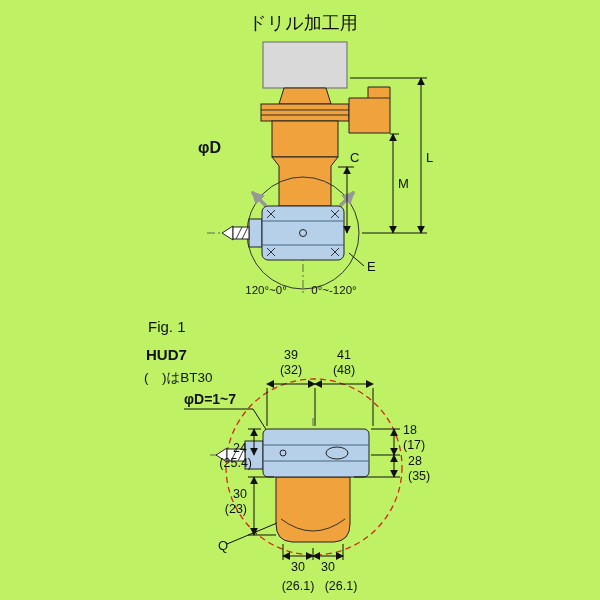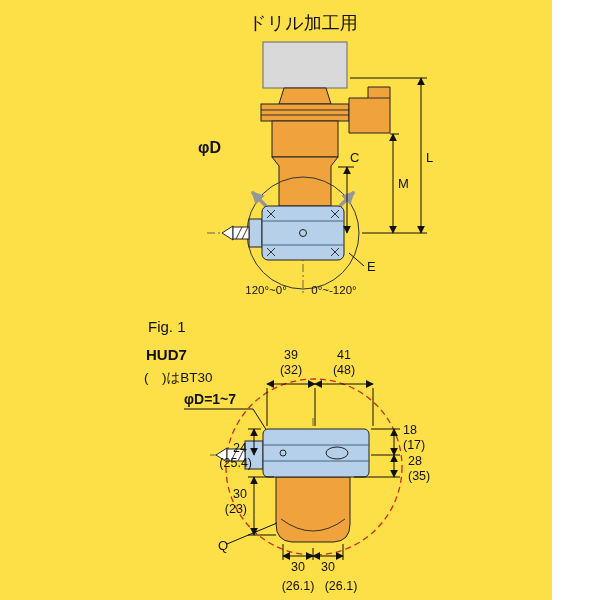--- a/index.html
+++ b/index.html
@@ -1,16 +1,16 @@
 <!DOCTYPE html>
 <html><head>
 <meta charset="utf-8">
 <style>
   html,body{margin:0;padding:0;background:#ffffff;}
-  #canvas{width:552px;height:600px;position:relative;background:#fde047;font-family:"Liberation Sans","DejaVu Sans",sans-serif;}
+  #canvas{width:600px;height:600px;position:relative;background:#bef264;font-family:"Liberation Sans","DejaVu Sans",sans-serif;}
   svg{display:block;}
   text{font-family:"Liberation Sans","DejaVu Sans",sans-serif;fill:#111;}
   .t-title{font-size:18px;}
   .t-lbl{font-size:13px;}
   .t-dim{font-size:12.5px;}
   .t-sm{font-size:11.5px;}
   .t-bold{font-weight:bold;}
   .t-fig{font-size:15px;}
   .t-note{font-size:13.5px;}
   .t-phid{font-size:16px;font-weight:bold;}

